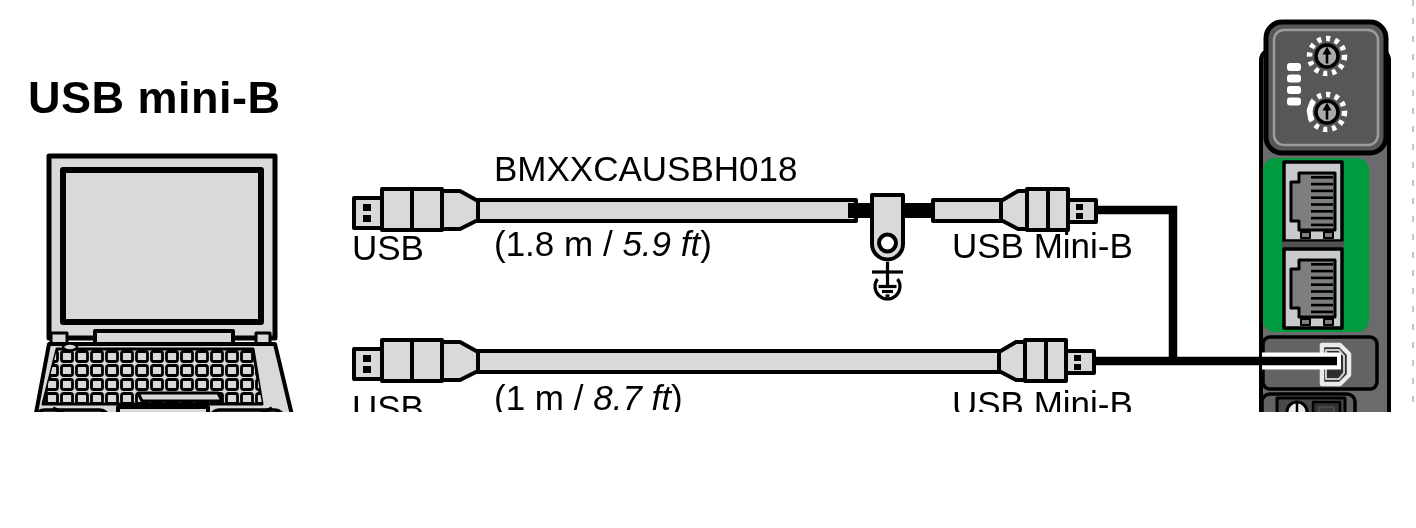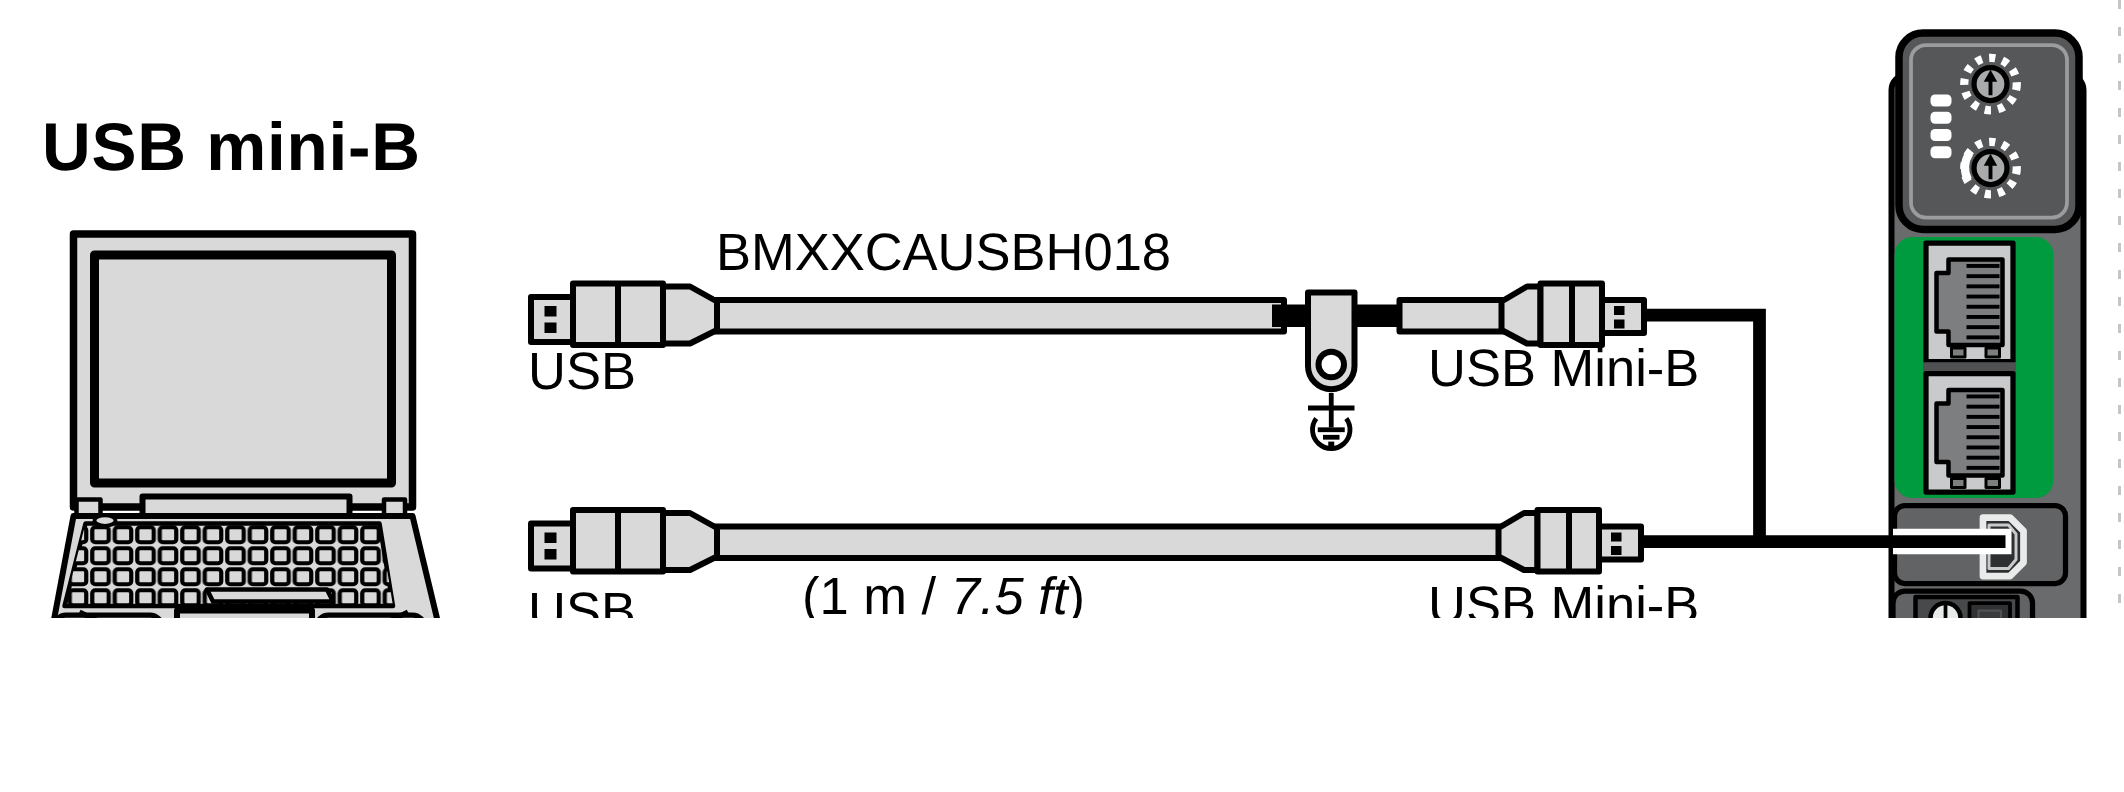--- a/index.html
+++ b/index.html
@@ -1,20 +1,20 @@
 <!DOCTYPE html>
 <html><head>
 <meta charset="utf-8">
 <style>
   html,body{margin:0;padding:0;background:#fff;}
   #stage{position:relative;width:1416px;height:412px;background:#fff;overflow:hidden;
          font-family:"Liberation Sans","DejaVu Sans",sans-serif;color:#000;}
   #diagram-svg{position:absolute;left:0;top:0;}
   .label{position:absolute;font-size:35px;line-height:1.05;white-space:nowrap;color:#000;}
-  .centered{text-align:center;width:370px;left:444px;}
+  .centered{text-align:left;width:370px;left:494px;}
   .title{left:28px;top:74px;font-size:45px;font-weight:bold;letter-spacing:.5px;}
   .imperial{font-style:italic;}
 </style>
 </head>
 <body>
 
 <div id="stage">
 
   <svg id="diagram-svg" width="1416" height="528" viewBox="0 0 1416 528">
     <defs>
@@ -216,22 +216,25 @@
       <path d="M1096,210 L1173,210 L1173,361" fill="none" stroke="#000" stroke-width="8.5"></path>
       <line x1="1094" y1="361" x2="1337" y2="361" stroke="#000" stroke-width="8.5"></line>
     </g>
 
     <line x1="1413" y1="0" x2="1413" y2="528" stroke="#C4C5C7" stroke-width="2" stroke-dasharray="6 12"></line>
   </svg>
 
   <div class="label title">USB mini-B</div>
 
   <div class="label centered" style="top:151px">BMXXCAUSBH018</div>
+  <div class="label centered" style="top:226px">
+    <span>(1.8 m / </span><span class="imperial">5.9 ft</span><span>)</span>
+  </div>
   <div class="label" style="left:352px;top:230px">USB</div>
   <div class="label" style="left:952px;top:228px">USB Mini-B</div>
 
   <div class="label centered" style="top:380px">
-    <span>(1 m / </span><span class="imperial">7.5 ft</span><span>)</span>
+    <span>(1 m / </span><span class="imperial">8.7 ft</span><span>)</span>
   </div>
   <div class="label" style="left:352px;top:390px">USB</div>
   <div class="label" style="left:952px;top:386px">USB Mini-B</div>
 
 </div>
 
 </body></html>

